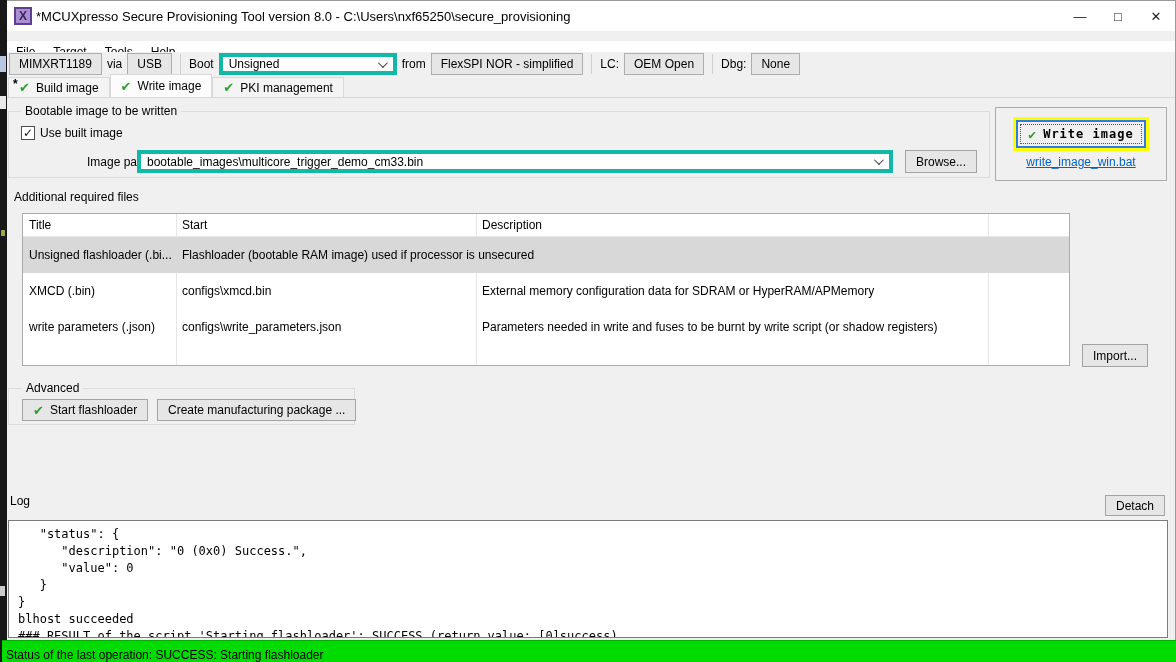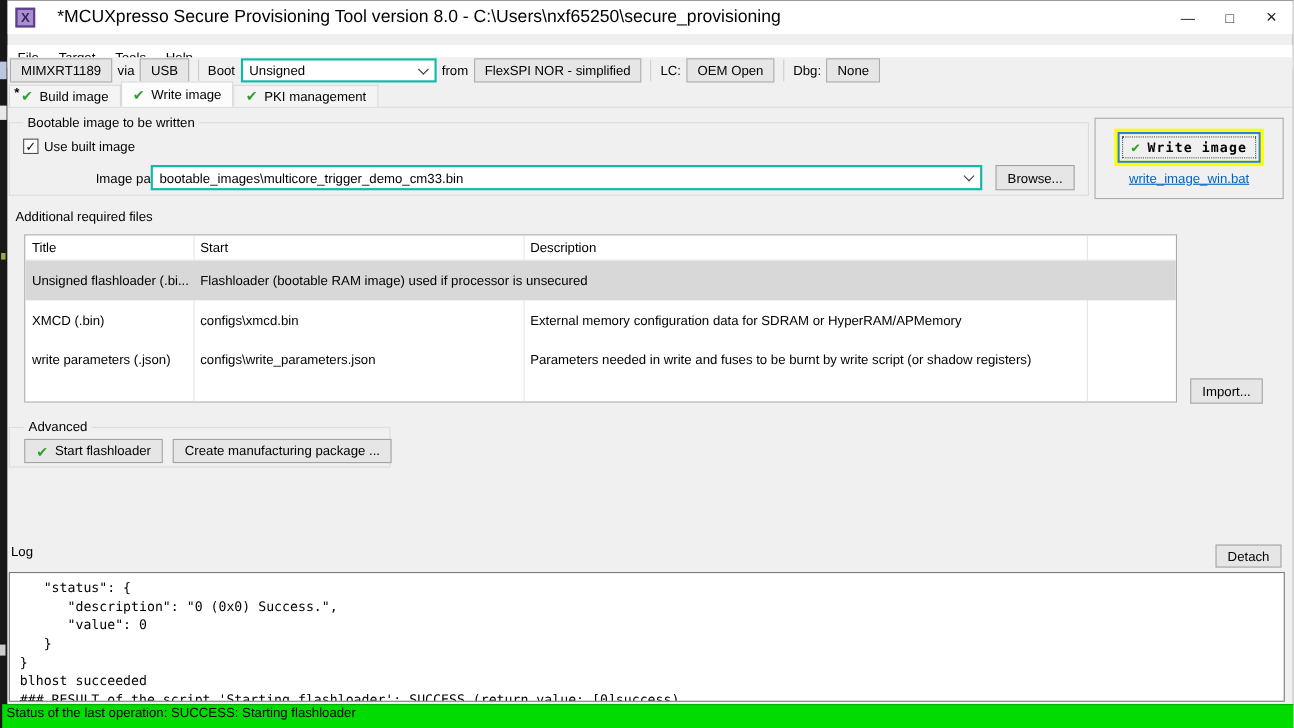--- a/index.html
+++ b/index.html
@@ -12,34 +12,34 @@
   .back-strip .frag1 { position:absolute; left:0; top:56px; width:6px; height:16px; background:#b9c6dd; }
   .back-strip .frag2 { position:absolute; left:0; top:96px; width:6px; height:13px; background:#e8e8e8; }
   .back-strip .frag3 { position:absolute; left:1px; top:230px; width:4px; height:6px; background:#9aa84a; }
   .back-strip .frag4 { position:absolute; left:0; top:586px; width:5px; height:10px; background:#cccccc; }
 
   .app-window { position:absolute; left:7px; top:0; width:1169px; height:662px; background:#f0f0f0; border:1px solid #9b9b9b; border-left:none; }
 
   
   .titlebar { position:absolute; left:0; top:0; width:100%; height:30px; background:#ffffff; display:flex; align-items:center; }
   .app-icon { width:18px; height:18px; margin-left:7px; background:#a98fd0; border:2px solid #5f3d8f; display:flex; align-items:center; justify-content:center; color:#3b2360; font-weight:bold; font-size:12px; line-height:1; }
-  .title-text { margin-left:20px; font-size:16px; white-space:nowrap; }
+  .title-text { margin-left:4px; font-size:13px; white-space:nowrap; }
   .win-controls { margin-left:auto; display:flex; height:100%; }
   .win-btn { width:38px; height:100%; display:flex; align-items:center; justify-content:center; font-size:13px; color:#222; }
 
   
   .menubar { position:absolute; left:0; top:40px; width:100%; height:21px; background:#ffffff; display:flex; align-items:center; }
   .menu-item { padding:2px 9px; }
 
   
   .toolbar { position:absolute; left:0; top:51px; width:100%; height:24px; background:#f0f0f0; display:flex; align-items:center; padding-left:2px; gap:5px; }
   .tbtn { height:22px; display:flex; align-items:center; padding:0 9px; background:#e6e6e6; border:1px solid #aeaeae; white-space:nowrap; }
   .tlabel { white-space:nowrap; }
   .tsep { width:1px; height:20px; background:#cfcfcf; margin:0 3px; }
-  .combo { height:22px; background:#fff; border:2px solid #14b8a6; display:flex; align-items:center; padding:0 6px; position:relative; }
+  .combo { height:22px; background:#fff; border:4px solid #14b8a6; display:flex; align-items:center; padding:0 6px; position:relative; }
   .combo.boot { width:178px; }
   .combo .chev { position:absolute; right:8px; }
   .chev { width:7px; height:7px; border-right:1.4px solid #3c3c3c; border-bottom:1.4px solid #3c3c3c; transform:rotate(45deg) translateY(-2px); display:inline-block; }
 
   
   .tabbar { position:absolute; left:0; top:75px; width:100%; height:22px; display:flex; align-items:flex-end; padding-left:1px; background:#f0f0f0; border-bottom:1px solid #d9d9d9; }
   .tab { position:relative; height:20px; display:flex; align-items:center; gap:6px; padding:0 10px; background:#f4f4f4; border:1px solid #d9d9d9; border-bottom:none; white-space:nowrap; }
   .tab.active { height:23px; background:#fcfcfc; z-index:2; }
   .tab .dirty { position:absolute; left:4px; top:-1px; font-weight:bold; font-size:12px; }
   .check { color:#2f9e2f; font-weight:bold; font-size:13px; line-height:1; }
@@ -83,21 +83,21 @@
   .startfl-btn { position:absolute; left:15px; top:301px; height:22px; }
   .mfgpkg-btn { position:absolute; left:150px; top:301px; height:22px; }
 
   
   .log-label { position:absolute; left:3px; top:396px; }
   .detach-btn { position:absolute; left:1098px; top:397px; height:21px; }
   .log-box { position:absolute; left:1px; top:422px; width:1160px; height:118px; background:#fff; border:1px solid #7a7a7a; overflow:hidden; padding:5px 9px; }
   .log-box pre { font-family:"DejaVu Sans Mono","Liberation Mono",monospace; font-size:12px; line-height:17px; white-space:pre; }
 
   
-  .status-bar { position:absolute; left:2px; bottom:0; width:1174px; height:22px; background:#00dc00; border-top:1px solid #00b000; display:flex; align-items:flex-start; padding-left:4px; }
+  .status-bar { position:absolute; left:2px; bottom:0; width:1174px; height:22px; background:#00dc00; border-top:1px solid #00b000; display:flex; align-items:flex-end; padding-left:4px; }
 </style>
 </head>
 <body>
 
 <div id="screen">
 
   <div class="back-strip">
     <div class="frag1"></div>
     <div class="frag2"></div>
     <div class="frag3"></div>

